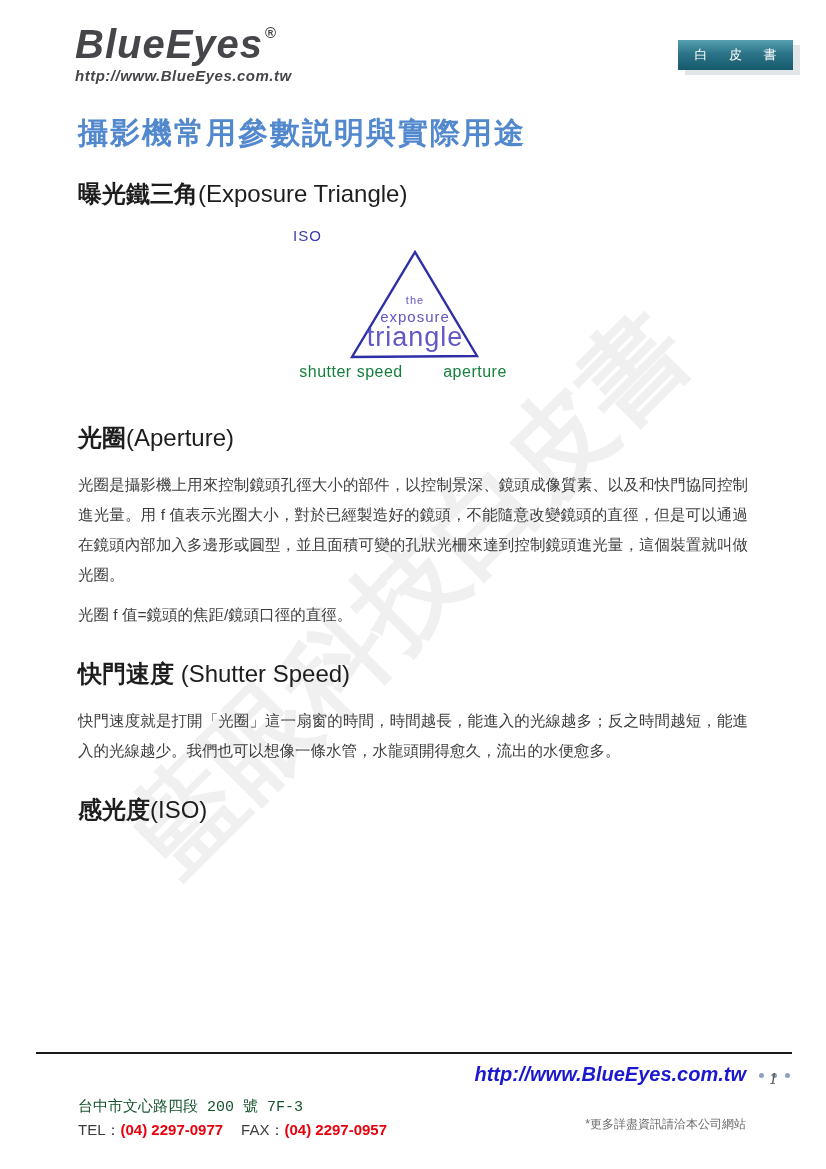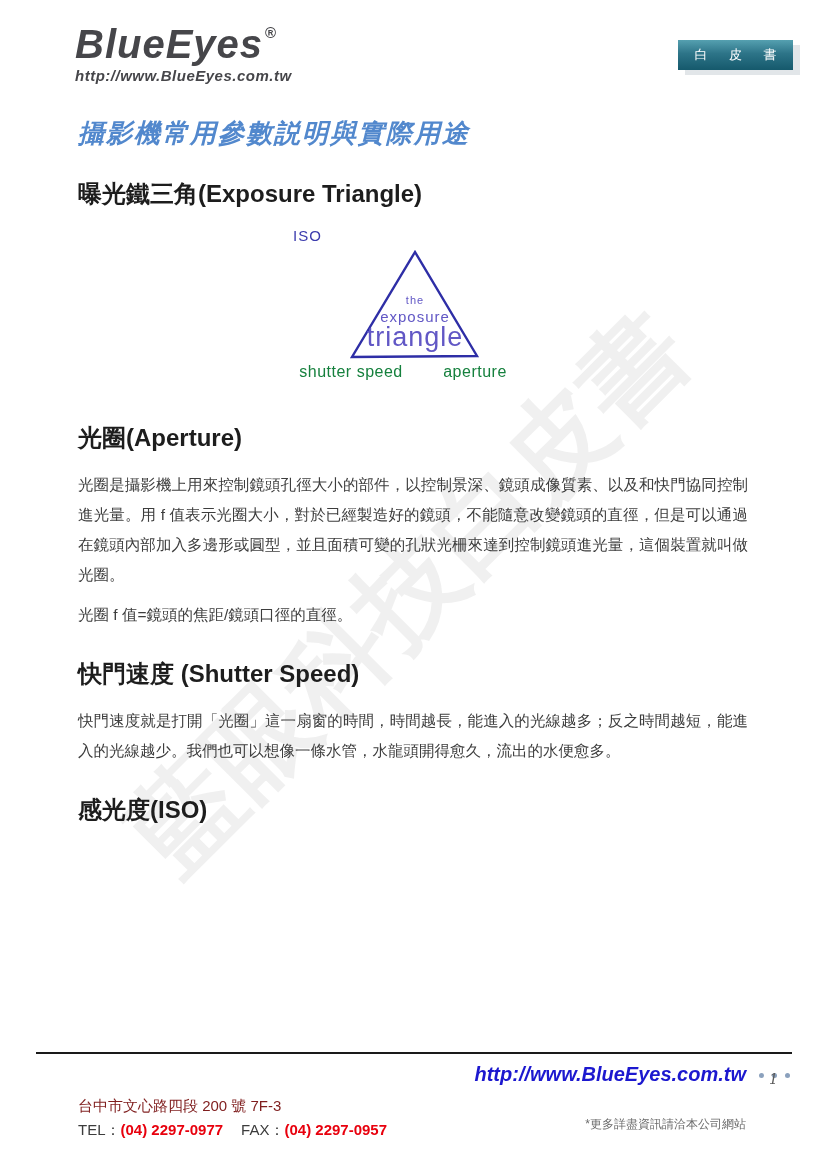--- a/index.html
+++ b/index.html
@@ -29,24 +29,24 @@
   .watermark {
     position:absolute; left:410px; top:592px;
     transform:translate(-50%,-50%) rotate(-45deg);
     font-size:105px; font-weight:bold; white-space:nowrap;
     color:rgba(70,70,70,0.08); letter-spacing:0px; pointer-events:none;
     z-index:0;
   }
 
   
   .content { position:absolute; left:78px; right:78px; top:110px; z-index:1; }
-  h1.doc-title { font-size:26px; line-height:46px; font-weight:bold; color:#5288cd; letter-spacing:2px;font-style:italic; }
+  h1.doc-title { font-size:30px; line-height:46px; font-weight:bold; color:#5288cd; letter-spacing:2px; }
   h2.sec { font-size:24px; line-height:32px; color:#1d1d1d; font-weight:normal; }
   h2.sec .zh { font-weight:bold; }
-  h2.sec .en { font-weight:bold;text-align:center; }
+  h2.sec .en { font-weight:normal;text-align:center; }
   .h2-1 { margin-top:22px; }
   .h2-2 { margin-top:30px; }
   .h2-3 { margin-top:28px; }
   .h2-4 { margin-top:28px; }
   p.body { font-size:15.5px; line-height:30px; text-align:justify; margin-top:16px; color:#3d3d3d; }
   p.body.tight { margin-top:10px; }
 
   
   .figure { position:relative; width:240px; height:168px; margin:14px auto 0; }
   .figure .iso { position:absolute; left:0; right:0; top:3px; 
@@ -57,21 +57,21 @@
   .figure .in-exposure { top:84px; font-size:15px; letter-spacing:1px; }
   .figure .in-triangle { top:98px; font-size:27px; letter-spacing:1px; }
   .figure .corner-label { position:absolute; top:139px; transform:translateX(-50%);
                           color:#15803d; font-size:16px; letter-spacing:0.5px; white-space:nowrap; }
   .figure .bl { left:58px; }
   .figure .br { left:182px; }
 
   
   .footer-rule { position:absolute; left:36px; right:34px; top:1052px; border-top:2px solid #1a1a1a; z-index:1; }
   .footer-company { position:absolute; left:78px; top:1061px; font-size:23px; font-weight:bold; color:#141414; z-index:1; }
-  .footer-address { position:absolute; left:78px; top:1097px; font-size:15px; color:#7f1d1d; z-index:1; }
+  .footer-address { position:absolute; left:78px; top:1097px; font-size:15px; color:#14532d; z-index:1;font-family:Liberation Mono, monospace; }
   .footer-telfax  { position:absolute; left:78px; top:1121px; font-size:15px; color:#3c3c3c; z-index:1; }
   .footer-telfax .num { color:#e8000d; font-weight:bold; }
   .footer-telfax .fax-label { margin-left:18px; }
   .footer-url { position:absolute; right:80px; top:1063px; font-size:20px; font-weight:bold; font-style:italic;
                 color:#1c18cf; text-decoration:none; z-index:1; }
   .footer-note { position:absolute; right:80px; top:1116px; font-size:12px; color:#6b6b6b; z-index:1; }
   .corner-dots { position:absolute; right:36px; top:1064px; z-index:1; }
   .corner-dots i { display:inline-block; width:5px; height:5px; border-radius:50%;
                    background:#8ba1bd; margin-left:8px; }
   .corner-page { position:absolute; right:48px; top:1071px; font-family:"DejaVu Serif",serif;

